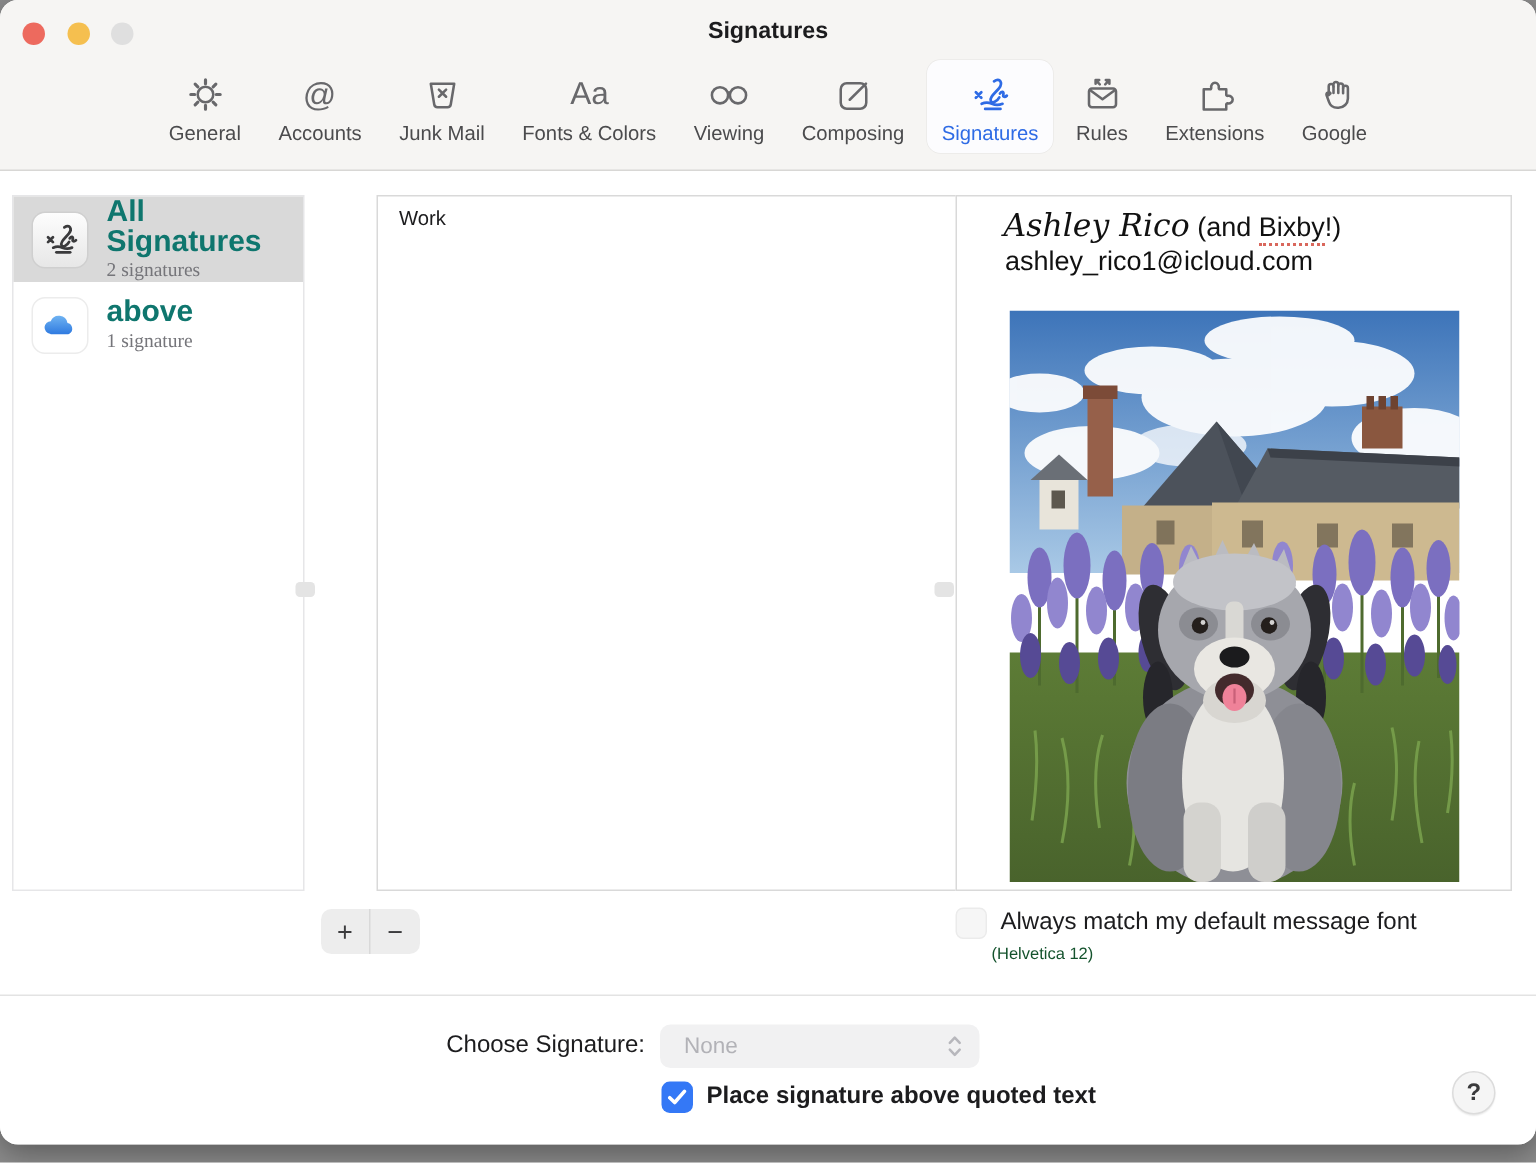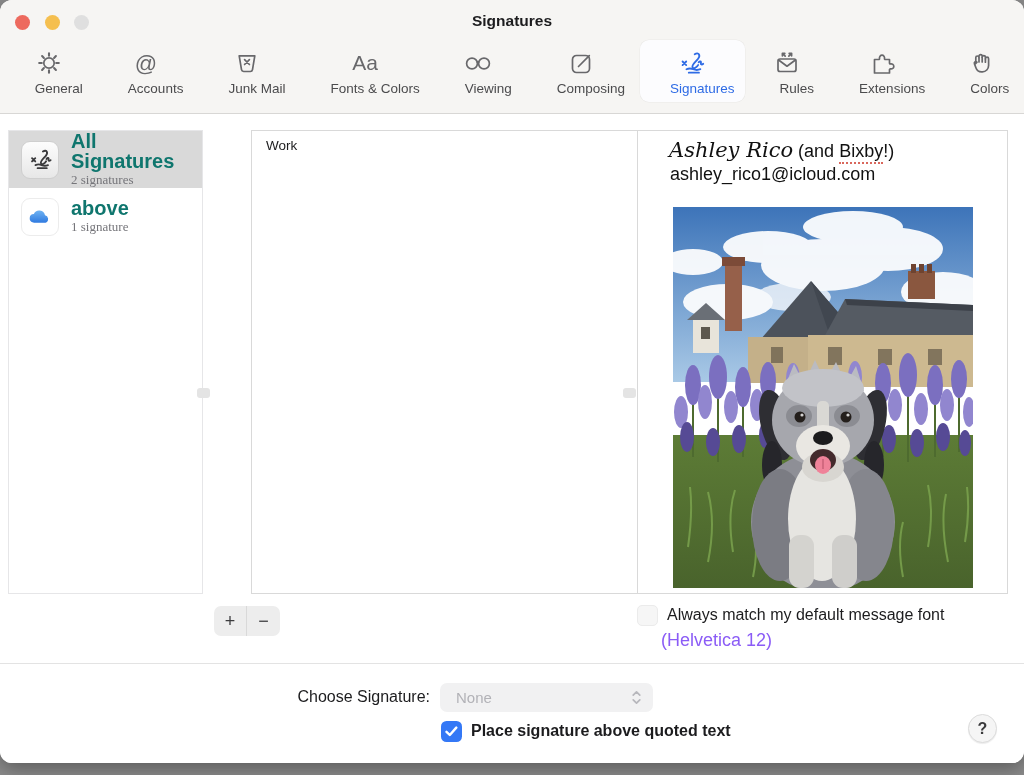--- a/index.html
+++ b/index.html
@@ -15,21 +15,21 @@
   .tl.red    { left:15px; background:#ed6a5e; }
   .tl.yellow { left:45px; background:#f5bf4f; }
   .tl.gray   { left:74px; background:#dfdfdf; }
   .win-title { position:absolute; top:12px; left:0; width:100%; text-align:center;
                font-size:15.5px; font-weight:bold; color:#1c1c1e; }
   .tabs { position:absolute; top:40px; left:0; width:100%; display:flex;
           justify-content:center; align-items:flex-start; gap:5px; }
   .tab { display:flex; flex-direction:column; align-items:center;
          padding:7px 10px 6px; border-radius:9px; color:#59595c; cursor:default; }
   .tab .ticon { height:32px; display:flex; align-items:center; justify-content:center; color:#68686b; }
-  .tab .tlabel { font-size:13.5px; margin-top:2px; color:#4b4b4d; white-space:nowrap;margin-left:20px; }
+  .tab .tlabel { font-size:13.5px; margin-top:2px; color:#4b4b4d; white-space:nowrap; }
   .tab.selected { background:#fcfcfe; box-shadow:0 0 0 .5px rgba(0,0,0,.05); }
   .tab.selected .ticon { color:#2e6be5; }
   .tab.selected .tlabel { color:#2e6be5; }
   .ticon svg { stroke:currentColor; fill:none; stroke-width:1.7; stroke-linecap:round; stroke-linejoin:round; }
   .ticon text { fill:currentColor; stroke:none; font-family:"Liberation Sans",sans-serif; }
 
   
   .content { position:absolute; left:0; top:115px; width:100%; height:548px; background:#fff; }
 
   .sidebar { position:absolute; left:8px; top:15px; width:195px; height:464px;
@@ -63,21 +63,21 @@
 
   .pm-group { position:absolute; left:214px; top:491px; width:66px; height:30px;
               background:#ededed; border-radius:7px; display:flex; overflow:hidden; }
   .pm-btn { width:33px; display:flex; align-items:center; justify-content:center;
             font-size:18px; color:#3c3c3e; }
   .pm-btn.plus { border-right:1px solid #d9d9d9; }
 
   .match-check { position:absolute; left:637px; top:490px; width:21px; height:21px;
                  border-radius:5px; background:#f6f6f6; border:1px solid #ebebeb; }
   .match-label { position:absolute; left:667px; top:491px; font-size:16px; color:#1c1c1e; }
-  .match-sub { position:absolute; left:661px; top:515px; font-size:18px; color:#8b5cf6; }
+  .match-sub { position:absolute; left:661px; top:515px; font-size:11px; color:#14532d; }
 
   
   .footer { position:absolute; left:0; top:663px; width:100%; height:100px;
             background:#fff; border-top:1px solid #e3e3e3; }
   .choose-label { position:absolute; left:0; top:24px; width:430px; text-align:right;
                   font-size:16px; color:#1c1c1e; }
   .dropdown { position:absolute; left:440px; top:19px; width:213px; height:29px;
               background:#f1f1f2; border-radius:7px; display:flex; align-items:center; }
   .dropdown .dd-value { font-size:15px; color:#b2b2b7; padding-left:16px; flex:1; }
   .dd-chevrons { margin-right:11px; display:flex; }
@@ -206,21 +206,21 @@
         <span class="tlabel">Extensions</span>
       </div>
 
       <div class="tab">
         <span class="ticon">
           <svg width="28" height="28" viewBox="0 0 28 28">
             <path d="M9.8 14.5 V8.6 a1.6 1.6 0 0 1 3.2 0 V7.2 a1.6 1.6 0 0 1 3.2 0 v1 a1.6 1.6 0 0 1 3.2 0 v1.6 a1.6 1.6 0 0 1 3.2 0 v6.8 a6.2 6.2 0 0 1-6.2 6.2 h-.8 a6 6 0 0 1-5.7-4.1 l-1.5-4.1 a1.5 1.5 0 0 1 2.6-1.4 z"></path>
             <path d="M13 9 v4 M16.2 8.4 v4.6 M19.4 10 v3.2"></path>
           </svg>
         </span>
-        <span class="tlabel">Colors</span>
+        <span class="tlabel">Google</span>
       </div>
 
     </div>
   </div>
 
   <div class="content">
 
     <div class="sidebar">
       <div class="side-row selected">
         <span class="side-icon sig">

